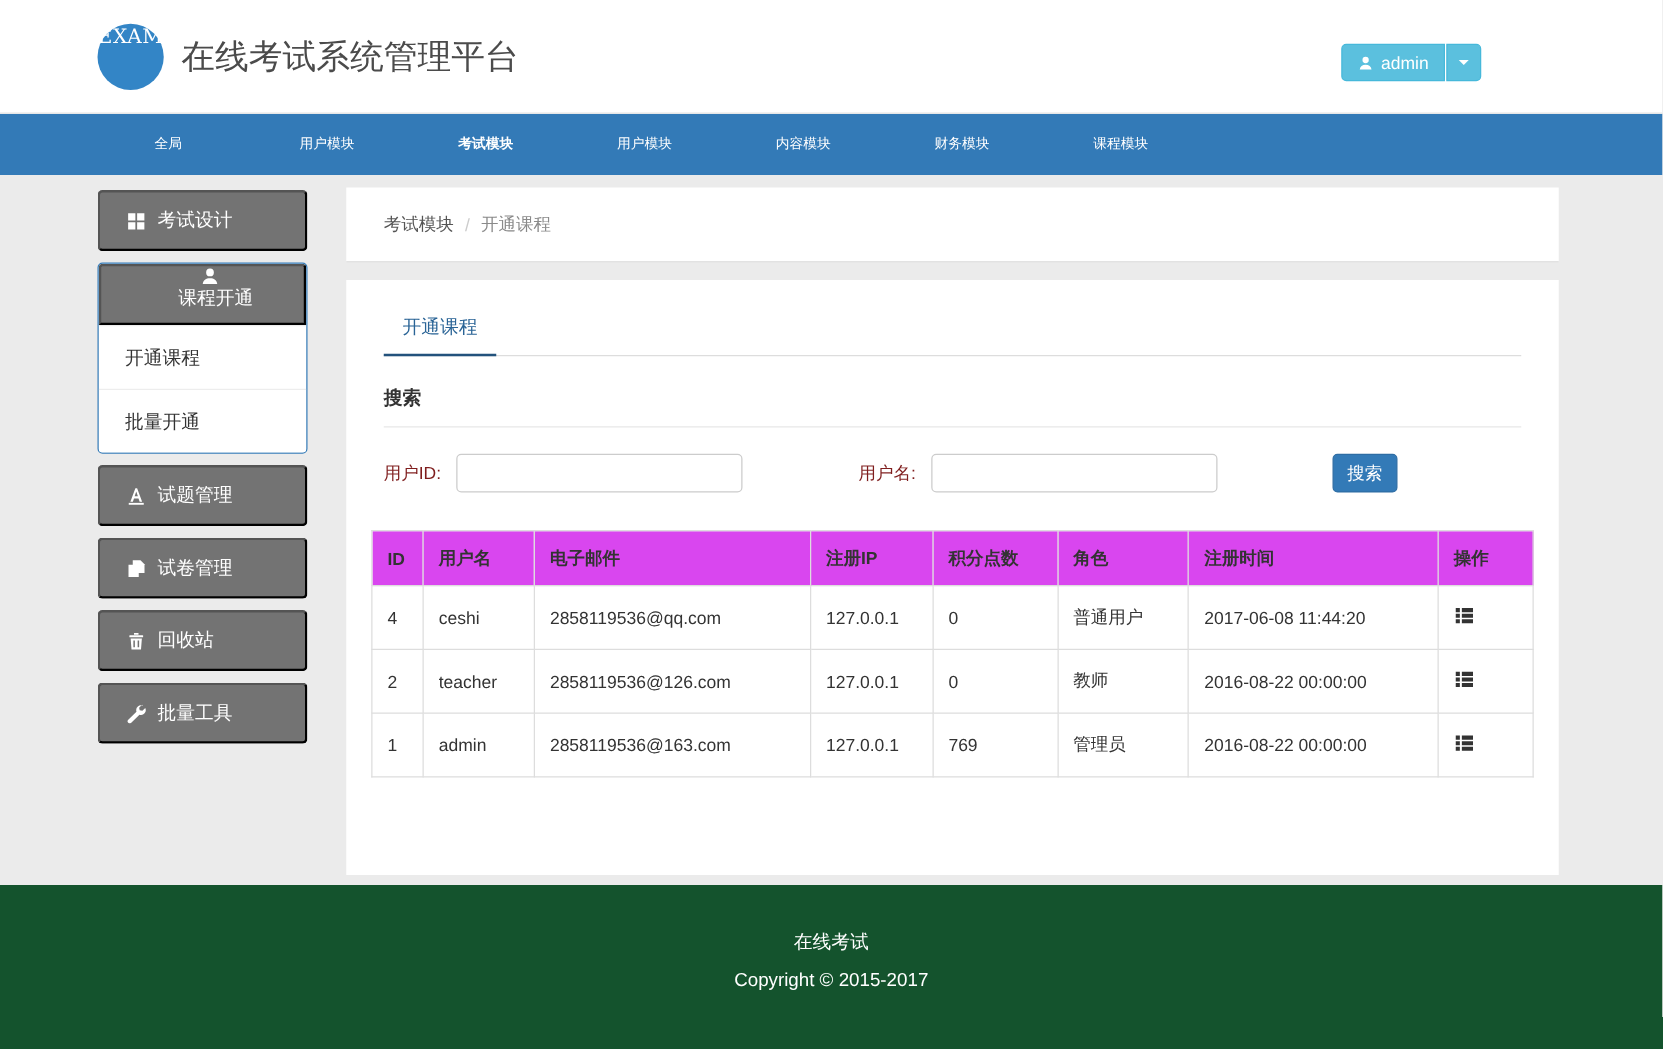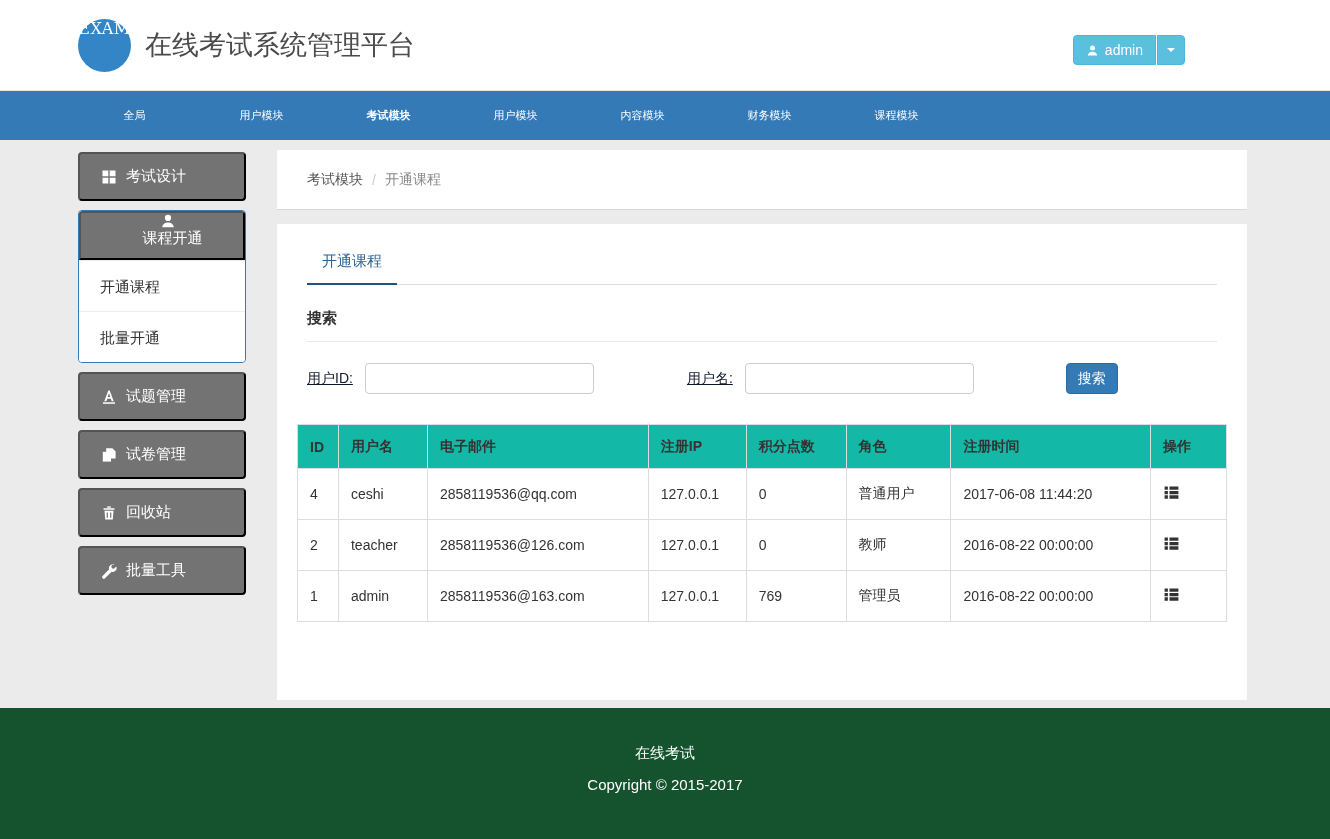--- a/index.html
+++ b/index.html
@@ -75,34 +75,34 @@
   .tabbar { margin: 0 10px; border-bottom: 1px solid #ddd; }
   .tab {
     display: inline-block; padding: 0 15px 12px; font-size: 15px;
     color: #2a6496; border-bottom: 2px solid #23527c; margin-bottom: -1px; cursor: pointer;
   }
   .search-heading {
     margin: 24px 10px 0; padding-bottom: 13px; border-bottom: 1px solid #e7e7e7;
     font-size: 15px; font-weight: bold; color: #333;
   }
   .search-row { display: flex; align-items: center; margin: 21px 10px 30px; font-size: 14px; }
-  .search-row label { margin-right: 12px; color: #0f172a; text-decoration: underline; }
+  .search-row label { margin-right: 12px; color: #7f1d1d; }
   .search-row input {
     width: 229px; height: 31px; border: 1px solid #ccc; border-radius: 4px;
     padding: 0 8px; font-size: 14px; font-family: inherit; color: #333; background: #fff;
   }
   .search-row .field2 { margin-left: 93px; }
   .btn-search {
     margin-left: 92px; width: 52px; height: 31px; background: #337ab7;
     border: 1px solid #2e6da4; border-radius: 4px; color: #fff; font-size: 14px;
     cursor: pointer; font-family: inherit;
   }
   table.data-table { width: 100%; border-collapse: collapse; font-size: 14px; color: #333; }
   .data-table th {
-    background: #14b8a6; height: 44px; font-weight: bold; text-align: left;
+    background: #d946ef; height: 44px; font-weight: bold; text-align: left;
     padding: 0 12px; border: 1px solid #ddd;
   }
   .data-table td { height: 51px; padding: 0 12px; border: 1px solid #ddd; background: #fff; }
   .op-icon { width: 17px; height: 17px; color: #333; cursor: pointer; fill: currentColor; }
 
   
   .app-footer { height: 131px; background: #14532d; color: #fff; text-align: center; padding-top: 36px; font-size: 15px; }
   .app-footer .line1 { margin-bottom: 13px; }
 </style>
 </head>

